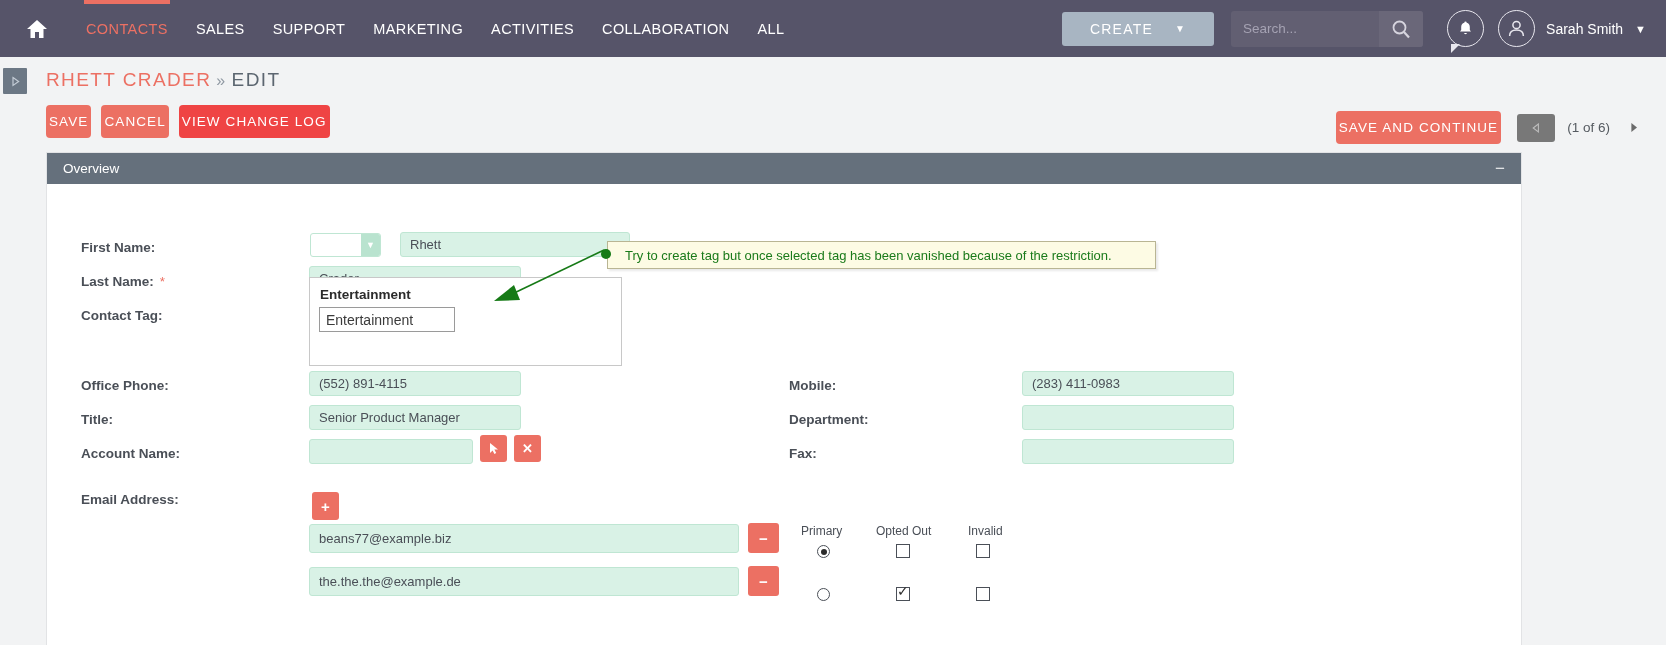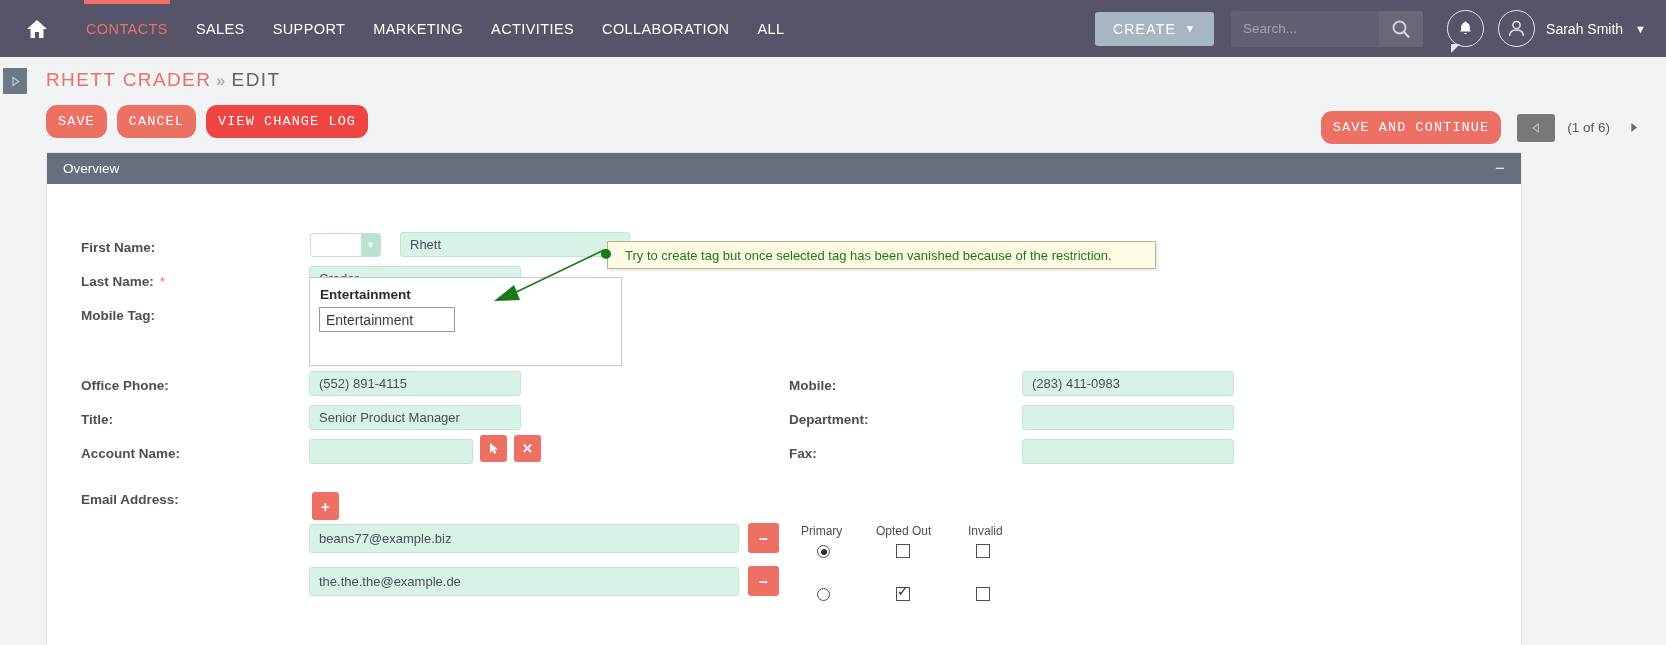--- a/index.html
+++ b/index.html
@@ -28,22 +28,22 @@
   .nav-item.active::before {
     content: ""; position: absolute; left: 12px; right: 12px; top: 0; height: 4px;
     background: #ec7063;
   }
   .top-right {
     position: absolute; right: 0; top: 0; height: 57px;
     display: flex; align-items: center;
   }
   .create-btn {
     background: #a8b5c2; color: #ffffff; font-size: 14px; letter-spacing: 1.2px;
-    padding: 9px 18px; border-radius: 3px; border: none; cursor: pointer;
-    display: flex; align-items: center; gap: 9px;
+    padding: 9px 28px; border-radius: 3px; border: none; cursor: pointer;
+    display: flex; align-items: center; gap: 22px;
   }
   .search-wrap {
     margin-left: 17px; width: 192px; height: 36px; background: #625f72;
     border-radius: 3px; display: flex; align-items: center; padding: 0 10px;
     position: relative;
   }
   .search-input {
     background: transparent; border: none; outline: none; color: #cfcdd8;
     font-size: 13.5px; font-family: "Liberation Sans", sans-serif; width: 148px;
   }
@@ -77,23 +77,23 @@
   .breadcrumb {
     position: absolute; left: 46px; top: 69px;
     font-size: 19px; letter-spacing: 1.4px; white-space: nowrap;
   }
   .bc-name { color: #ec7063; }
   .bc-sep { color: #9099a3; margin: 0 5px; font-size: 16px; }
   .bc-edit { color: #5c6670; }
 
   .btn-row { position: absolute; left: 46px; top: 105px; display: flex; gap: 10px; }
   .btn {
-    border: none; border-radius: 11px; color: #ffffff; cursor: pointer;
-    font-size: 13.5px; letter-spacing: 1.1px; padding: 9px 12px;
-    font-family: Liberation Mono, monospace;
+    border: none; border-radius: 4px; color: #ffffff; cursor: pointer;
+    font-size: 13.5px; letter-spacing: 1.1px; padding: 9px 3px;
+    font-family: Liberation Sans, sans-serif;
   }
   .btn-red { background: #ec7063; }
   .btn-purple { background: #ef4444; }
 
   .right-actions {
     position: absolute; right: 20px; top: 104px; display: flex; align-items: center;
   }
   .pager {
     display: flex; align-items: center; margin-left: 16px;
   }
@@ -308,21 +308,21 @@
         <span style="flex:1; padding-left:6px; font-size:13px; color:#4a4f57;"></span>
         <span class="sal-caret">▼</span>
       </div>
       <input class="tf" style="left: 341px; top: 48px; width: 230px; height: 25px; margin-left: 12px;" value="Rhett">
 
       <div class="fld-label" style="left:34px; top:90px;">
         <span>Last Name:</span><span class="req">*</span>
       </div>
       <input class="tf" style="left: 262px; top: 82px; width: 212px; height: 25px;" value="Crader">
 
-      <div class="fld-label" style="left:34px; top:124px;">Mobile Tag:</div>
+      <div class="fld-label" style="left:34px; top:124px;">Contact Tag:</div>
     </div>
 
     <div class="tagbox" style="left:262px; top:124px; width:313px; height:89px; position:absolute;">
       <div class="tag-head">Entertainment</div>
       <input class="tag-input" value="Entertainment" style="">
     </div>
 
     <div class="fld-label" style="position:absolute; left:34px; top:225px;">Office Phone:</div>
     <input class="tf" style="left: 262px; top: 218px; width: 212px; height: 25px;" value="(552) 891-4115">
 

